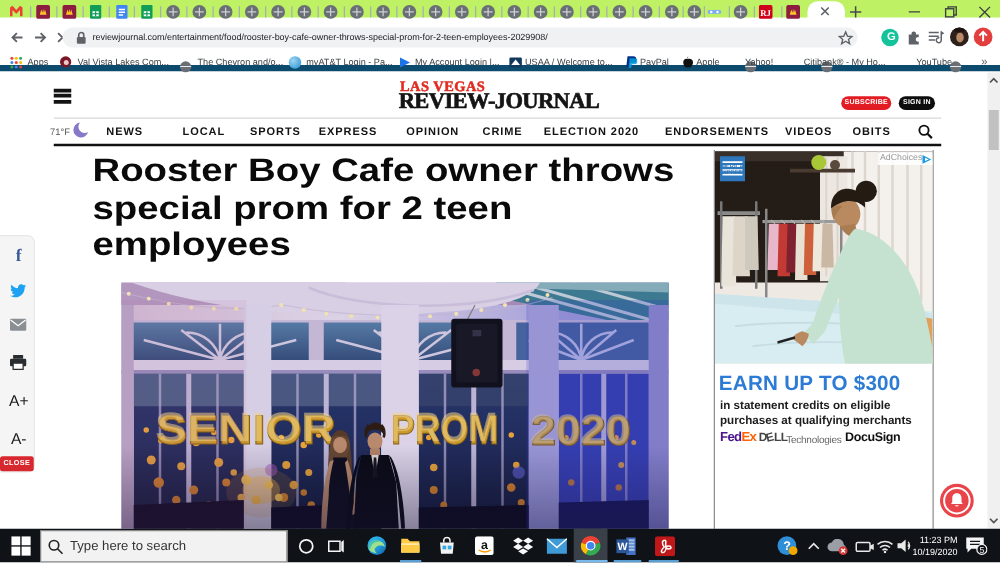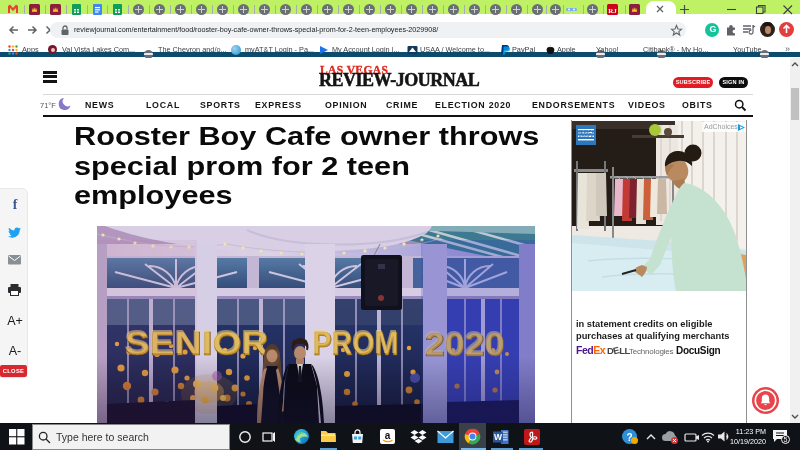--- a/index.html
+++ b/index.html
@@ -656,20 +656,21 @@
           </g>
           <text x="10" y="9" text-anchor="middle" font-size="4.5" font-weight="bold" fill="#2e77bc" font-family="Liberation Sans">AMERICAN</text>
           <text x="10" y="14" text-anchor="middle" font-size="4.5" font-weight="bold" fill="#2e77bc" font-family="Liberation Sans">EXPRESS</text>
         </svg>
   </div>
   <div class="abs" style="left:702px;top:64px;width:44px;height:10px;background:rgba(255,255,255,.85);font-size:7px;color:#9a9a9a;line-height:10px;padding-left:2px">AdChoices</div>
   <svg width="9" height="9" style="position:absolute;left:737px;top:64.5px">
         <path d="M1 1 L8 4.5 L1 8 Z" fill="#1a9ae0"></path>
         <path d="M3 3.2 L6 4.5 L3 5.8 Z" fill="#fff"></path>
       </svg>
+  <div class="abs" style="left:575px;top:240px;font-size:16.5px;font-weight:bold;color:#2d7bd4;letter-spacing:.2px">EARN UP TO $300</div>
   <div class="abs" style="left:576px;top:261px;font-size:9.3px;line-height:11.5px;color:#1c1c1c;font-weight:bold;letter-spacing:0px">in statement credits on eligible<br>purchases at qualifying merchants</div>
   <div class="abs" style="left:576px;top:286px;width:170px;height:12px" id="adlogos">
     <span style="position:absolute;left:0;top:0;font-size:10.5px;font-weight:bold;color:#4d148c;letter-spacing:-.5px">Fed<span style="color:#ff6200">Ex</span></span>
     <span style="position:absolute;left:31px;top:1px;font-size:9.5px;font-weight:bold;color:#444;letter-spacing:-.5px">D<span style="display:inline-block;transform:rotate(-14deg)">E</span>LL</span>
         <span style="position:absolute;left:53px;top:2.5px;font-size:8px;color:#666;letter-spacing:-.2px">Technologies</span>
     <span style="position:absolute;left:100px;top:.5px;font-size:10px;font-weight:bold;color:#111;letter-spacing:-.3px">DocuSign</span>
   </div>
   <div class="abs" style="left:751.5px;top:329px;width:27px;height:27px;border-radius:50%;background:#e84449"></div>
   <svg width="27" height="27" style="position:absolute;left:751.5px;top:329px">
         <circle cx="13.5" cy="13.5" r="10.2" fill="none" stroke="#fff" stroke-width="1.6"></circle>

